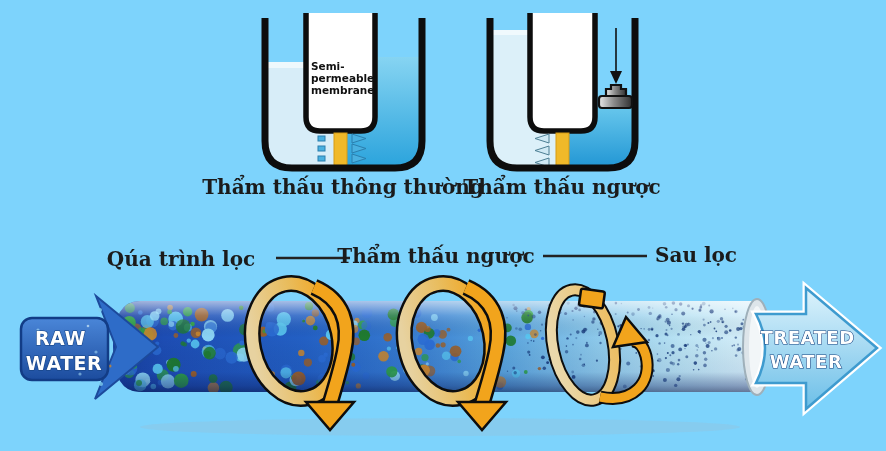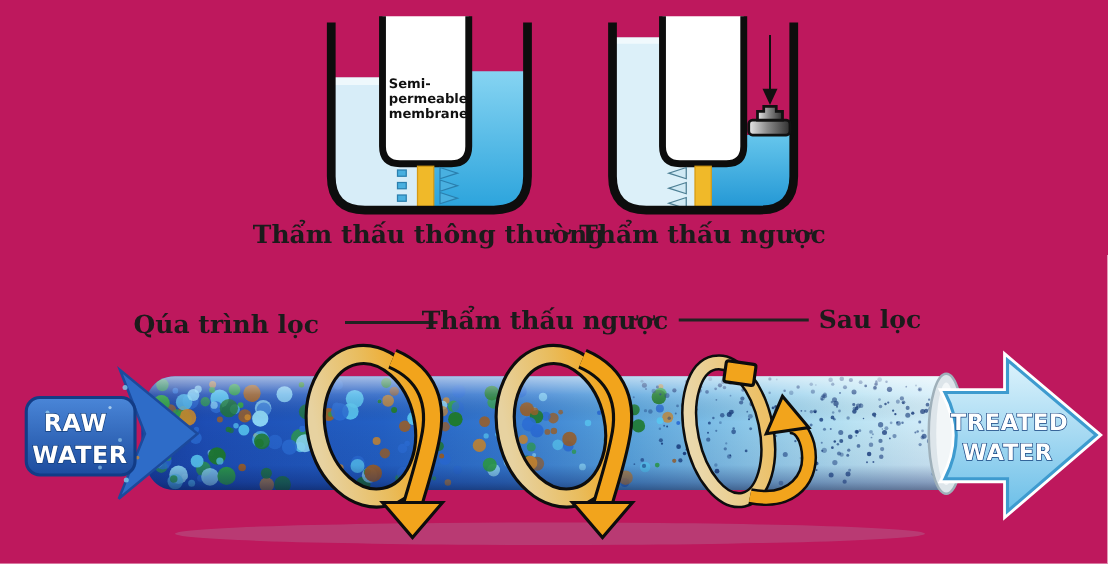--- a/index.html
+++ b/index.html
@@ -1,16 +1,16 @@
 <!DOCTYPE html>
 <html><head>
 <meta charset="utf-8">
 <style>
   html,body{margin:0;padding:0;background:#ffffff;}
-  .stage{position:relative;width:886px;height:451px;background:#be185d;overflow:hidden;
+  .stage{position:relative;width:886px;height:451px;background:#7dd3fc;overflow:hidden;
          font-family:"DejaVu Sans", sans-serif;text-align:center;}
   svg{display:block;}
   text{user-select:none;}
   .caption{font-family:"DejaVu Serif", serif;font-weight:bold;font-size:20px;fill:#1b1b1b;}
   .stage-label{font-family:"DejaVu Serif", serif;font-weight:bold;font-size:20px;fill:#1b1b1b;}
   .membrane-note{font-family:"DejaVu Sans", sans-serif;font-weight:bold;font-size:10.5px;fill:#111;}
   .flow-word{font-family:"DejaVu Sans", sans-serif;font-weight:bold;fill:#ffffff;
              paint-order:stroke;stroke:#15407e;stroke-width:1.1px;letter-spacing:.5px;}
 </style>
 </head>

